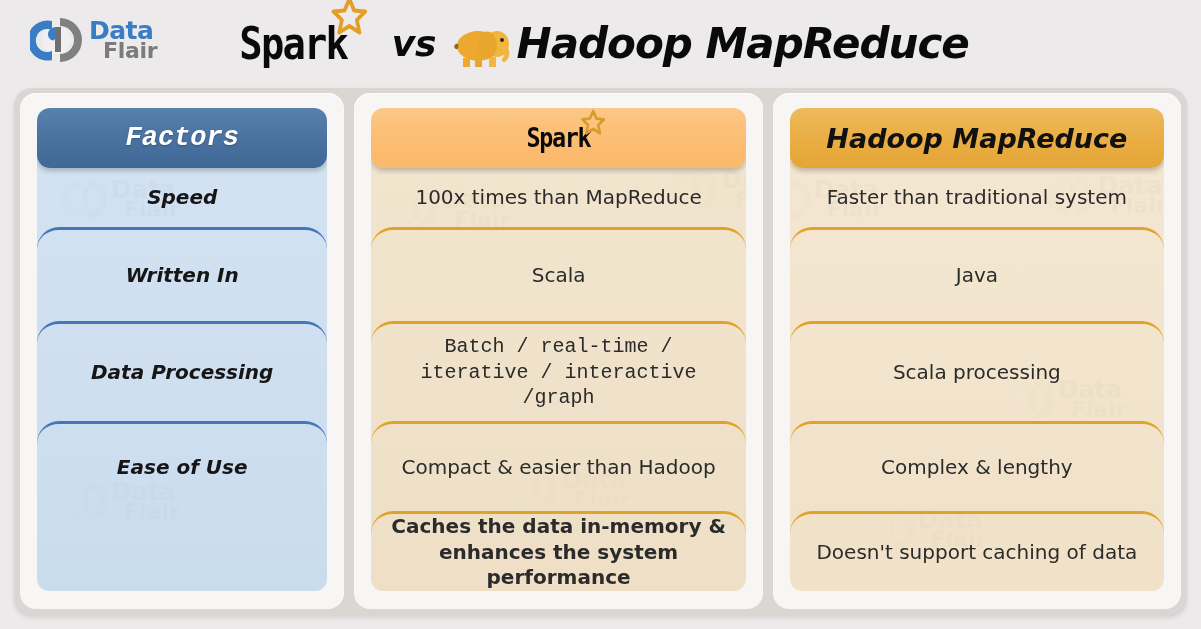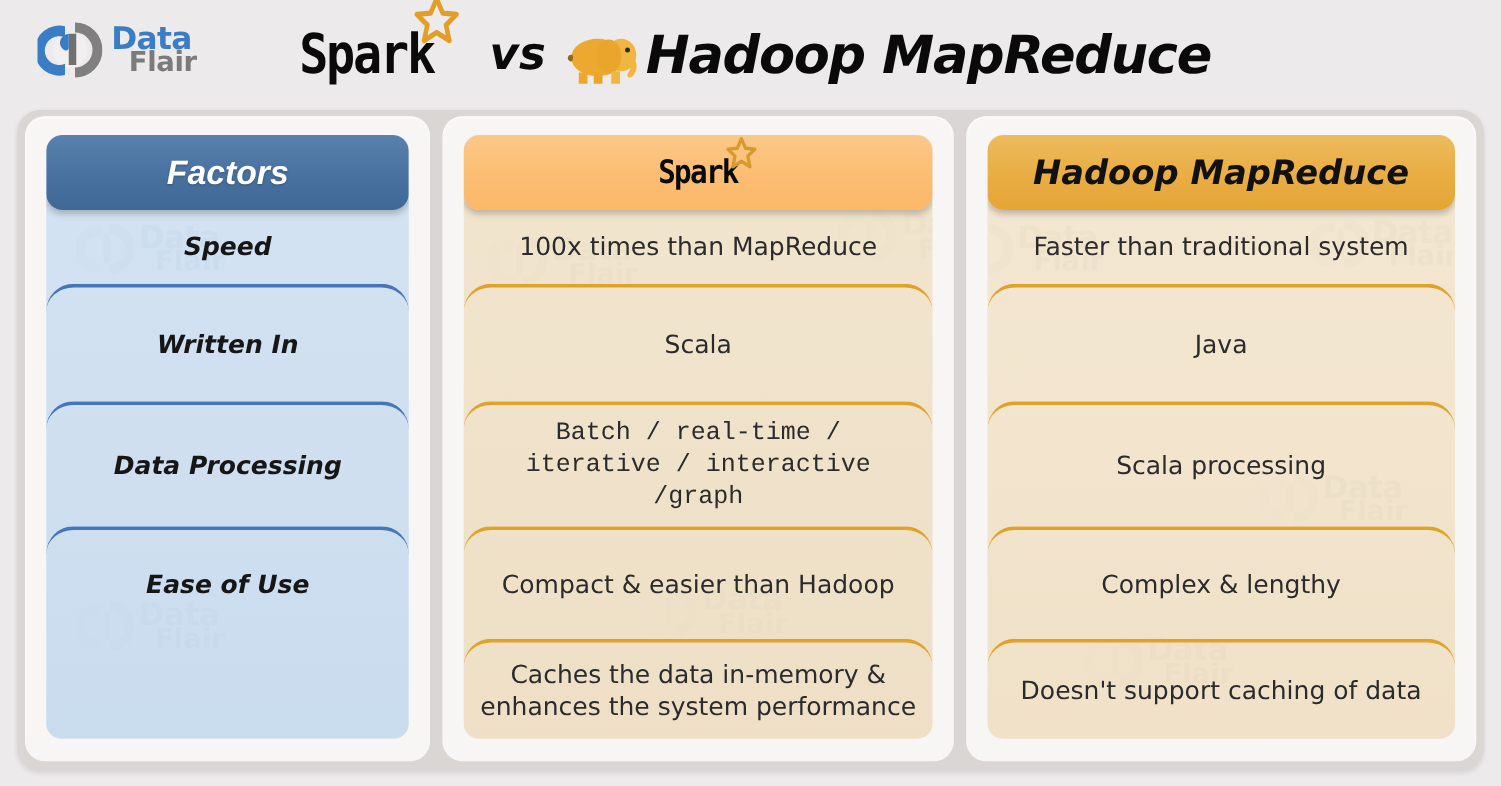--- a/index.html
+++ b/index.html
@@ -140,21 +140,21 @@
   .pill.factors-pill {
     background: linear-gradient(180deg,#5881ad 0%, #4a73a2 48%, #3f6897 100%);
   }
   .pill.spark-pill {
     background: linear-gradient(180deg,#fcc887 0%, #fbbe74 50%, #fbb869 100%);
   }
   .pill.hadoop-pill {
     background: linear-gradient(180deg,#eebb5c 0%, #e9ae45 50%, #e5a536 100%);
   }
   .pill-label-white {
-    font-family: Liberation Sans, sans-serif;
+    font-family: Liberation Mono, monospace;
     font-size: 27px; font-weight: bold; font-style: italic;
     color: #ffffff;
     text-shadow: 0 1px 2px rgba(0,0,0,0.25);
   }
   .pill-label-dark {
     font-family: "DejaVu Sans", sans-serif;
     font-size: 27px; font-weight: bold; font-style: italic;
     color: #111111;
   }
   .pill-spark-word {
@@ -364,21 +364,21 @@
         <div class="row r1">
           <span class="cell-value">Scala</span>
         </div>
         <div class="row r2">
           <span class="cell-value" style="max-width:330px;font-family:Liberation Mono, monospace;">Batch / real-time / iterative / interactive /graph</span>
         </div>
         <div class="row r3">
           <span class="cell-value">Compact &amp; easier than Hadoop</span>
         </div>
         <div class="row r4">
-          <span class="cell-value" style="max-width:350px;">Caches the data in-memory &amp; enhances the system performance</span>
+          <span class="cell-value" style="max-width:350px;font-weight:bold;">Caches the data in-memory &amp; enhances the system performance</span>
         </div>
       </div>
     </div>
   </div>
 
   <div class="panel hadoop">
     <div class="col hadoop-col">
 
       <div class="wm tan" style="left:-26px; top:68px;">
         <span class="wm-mark">

